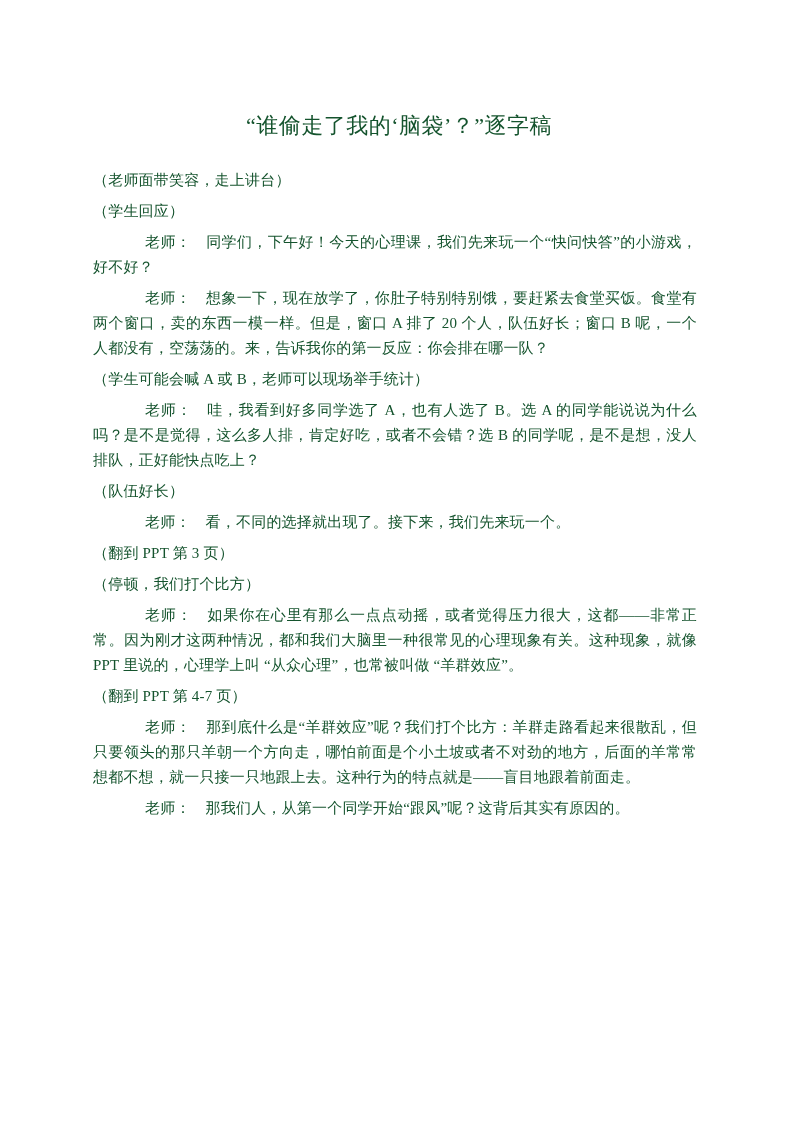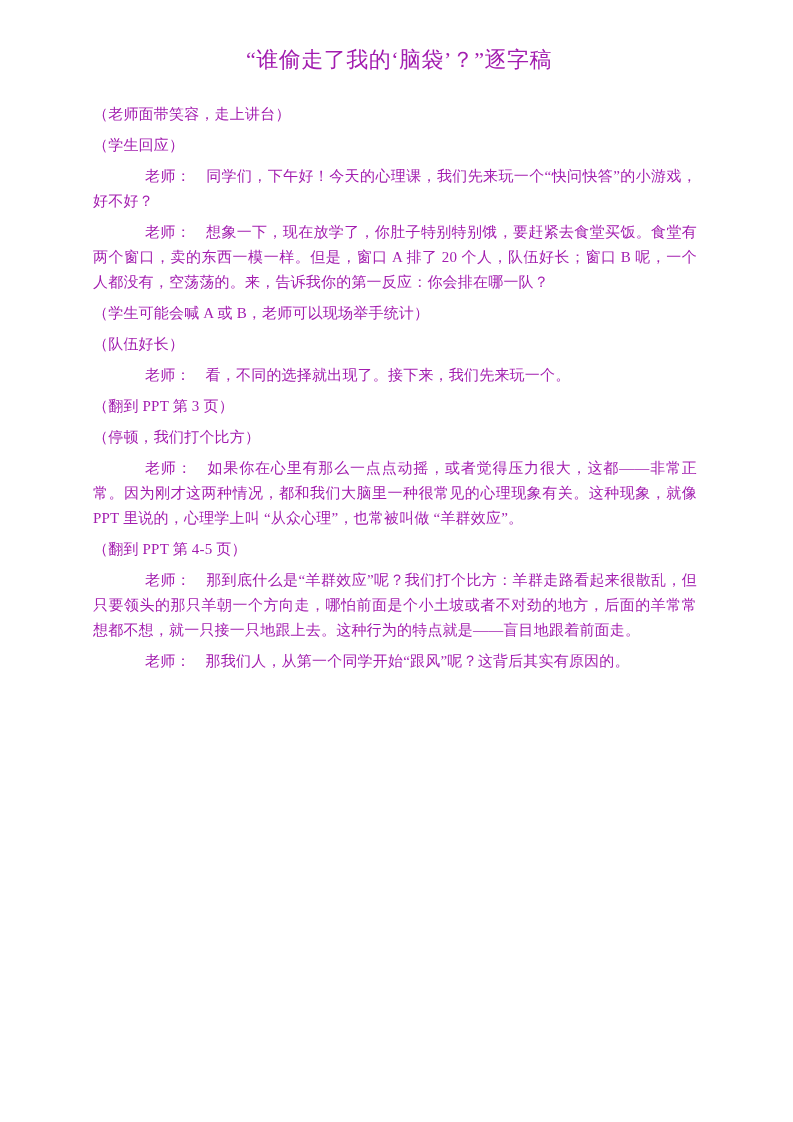--- a/index.html
+++ b/index.html
@@ -11,23 +11,23 @@
     width: 793px;
     height: 1122px;
     overflow: hidden;
     position: relative;
   }
   .page {
     box-sizing: border-box;
     width: 793px;
     height: 1122px;
     background: #ffffff;
-    padding: 45px 88px 40px 93px;
+    padding: 111px 88px 40px 93px;
     font-family: "Liberation Serif", "DejaVu Serif", serif;
-    color: #a21caf;
+    color: #14532d;
   }
   .doc-title {
     font-size: 22px;
     line-height: 30px;
     font-weight: 400;
     text-align: center;
     margin: 0 0 27px 0;
     letter-spacing: 0.5px;
     white-space: nowrap;
   }
@@ -58,32 +58,33 @@
   <p class="para stage">（老师面带笑容，走上讲台）</p>
 
   <p class="para stage">（学生回应）</p>
 
   <p class="para dialogue"><span class="speaker">老师：</span><span>同学们，下午好！今天的心理课，我们先来玩一个“快问快答”的小游戏，好不好？</span></p>
 
   <p class="para dialogue"><span class="speaker">老师：</span><span>想象一下，现在放学了，你肚子特别特别饿，要赶紧去食堂买饭。食堂有两个窗口，卖的东西一模一样。但是，窗口 A 排了 20 个人，队伍好长；窗口 B 呢，一个人都没有，空荡荡的。来，告诉我你的第一反应：你会排在哪一队？</span></p>
 
   <p class="para stage">（学生可能会喊 A 或 B，老师可以现场举手统计）</p>
 
+  <p class="para dialogue"><span class="speaker">老师：</span><span>哇，我看到好多同学选了 A，也有人选了 B。选 A 的同学能说说为什么吗？是不是觉得，这么多人排，肯定好吃，或者不会错？选 B 的同学呢，是不是想，没人排队，正好能快点吃上？</span></p>
 
   <p class="para stage">（队伍好长）</p>
 
   <p class="para dialogue"><span class="speaker">老师：</span><span>看，不同的选择就出现了。接下来，我们先来玩一个。</span></p>
 
   <p class="para stage">（翻到 PPT 第 3 页）</p>
 
 
   <p class="para stage">（停顿，我们打个比方）</p>
 
   <p class="para dialogue"><span class="speaker">老师：</span><span>如果你在心里有那么一点点动摇，或者觉得压力很大，这都——非常正常。因为刚才这两种情况，都和我们大脑里一种很常见的心理现象有关。这种现象，就像 PPT 里说的，心理学上叫 “从众心理”，也常被叫做 “羊群效应”。</span></p>
 
-  <p class="para stage">（翻到 PPT 第 4-5 页）</p>
+  <p class="para stage">（翻到 PPT 第 4-7 页）</p>
 
   <p class="para dialogue"><span class="speaker">老师：</span><span>那到底什么是“羊群效应”呢？我们打个比方：羊群走路看起来很散乱，但只要领头的那只羊朝一个方向走，哪怕前面是个小土坡或者不对劲的地方，后面的羊常常想都不想，就一只接一只地跟上去。这种行为的特点就是——盲目地跟着前面走。</span></p>
 
   <p class="para dialogue"><span class="speaker">老师：</span><span>那我们人，从第一个同学开始“跟风”呢？这背后其实有原因的。</span></p>
 
 
 </div>
 
 </body></html>

